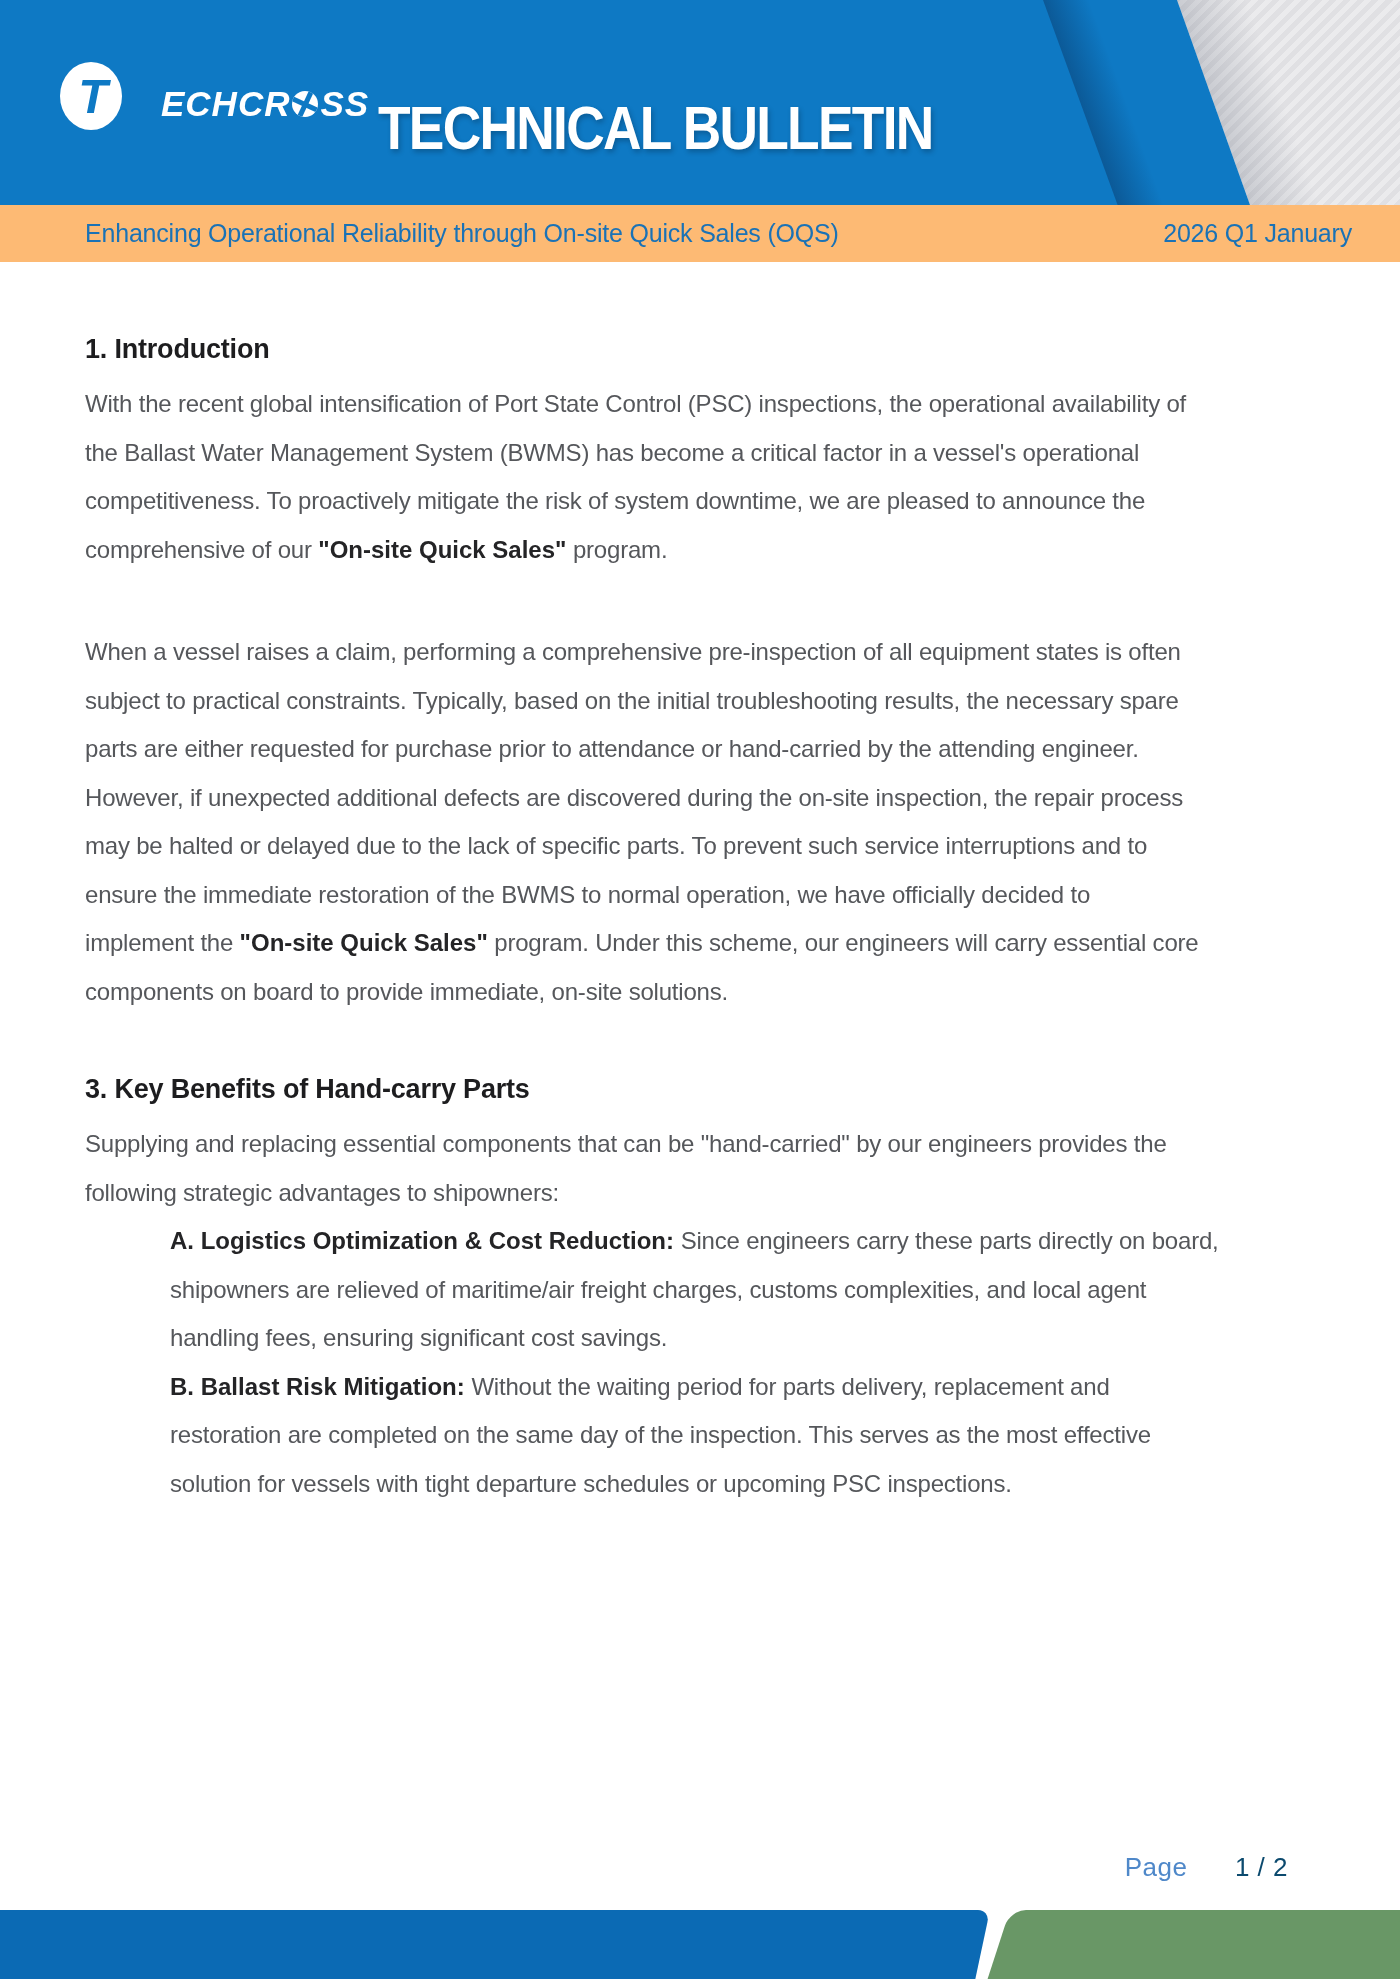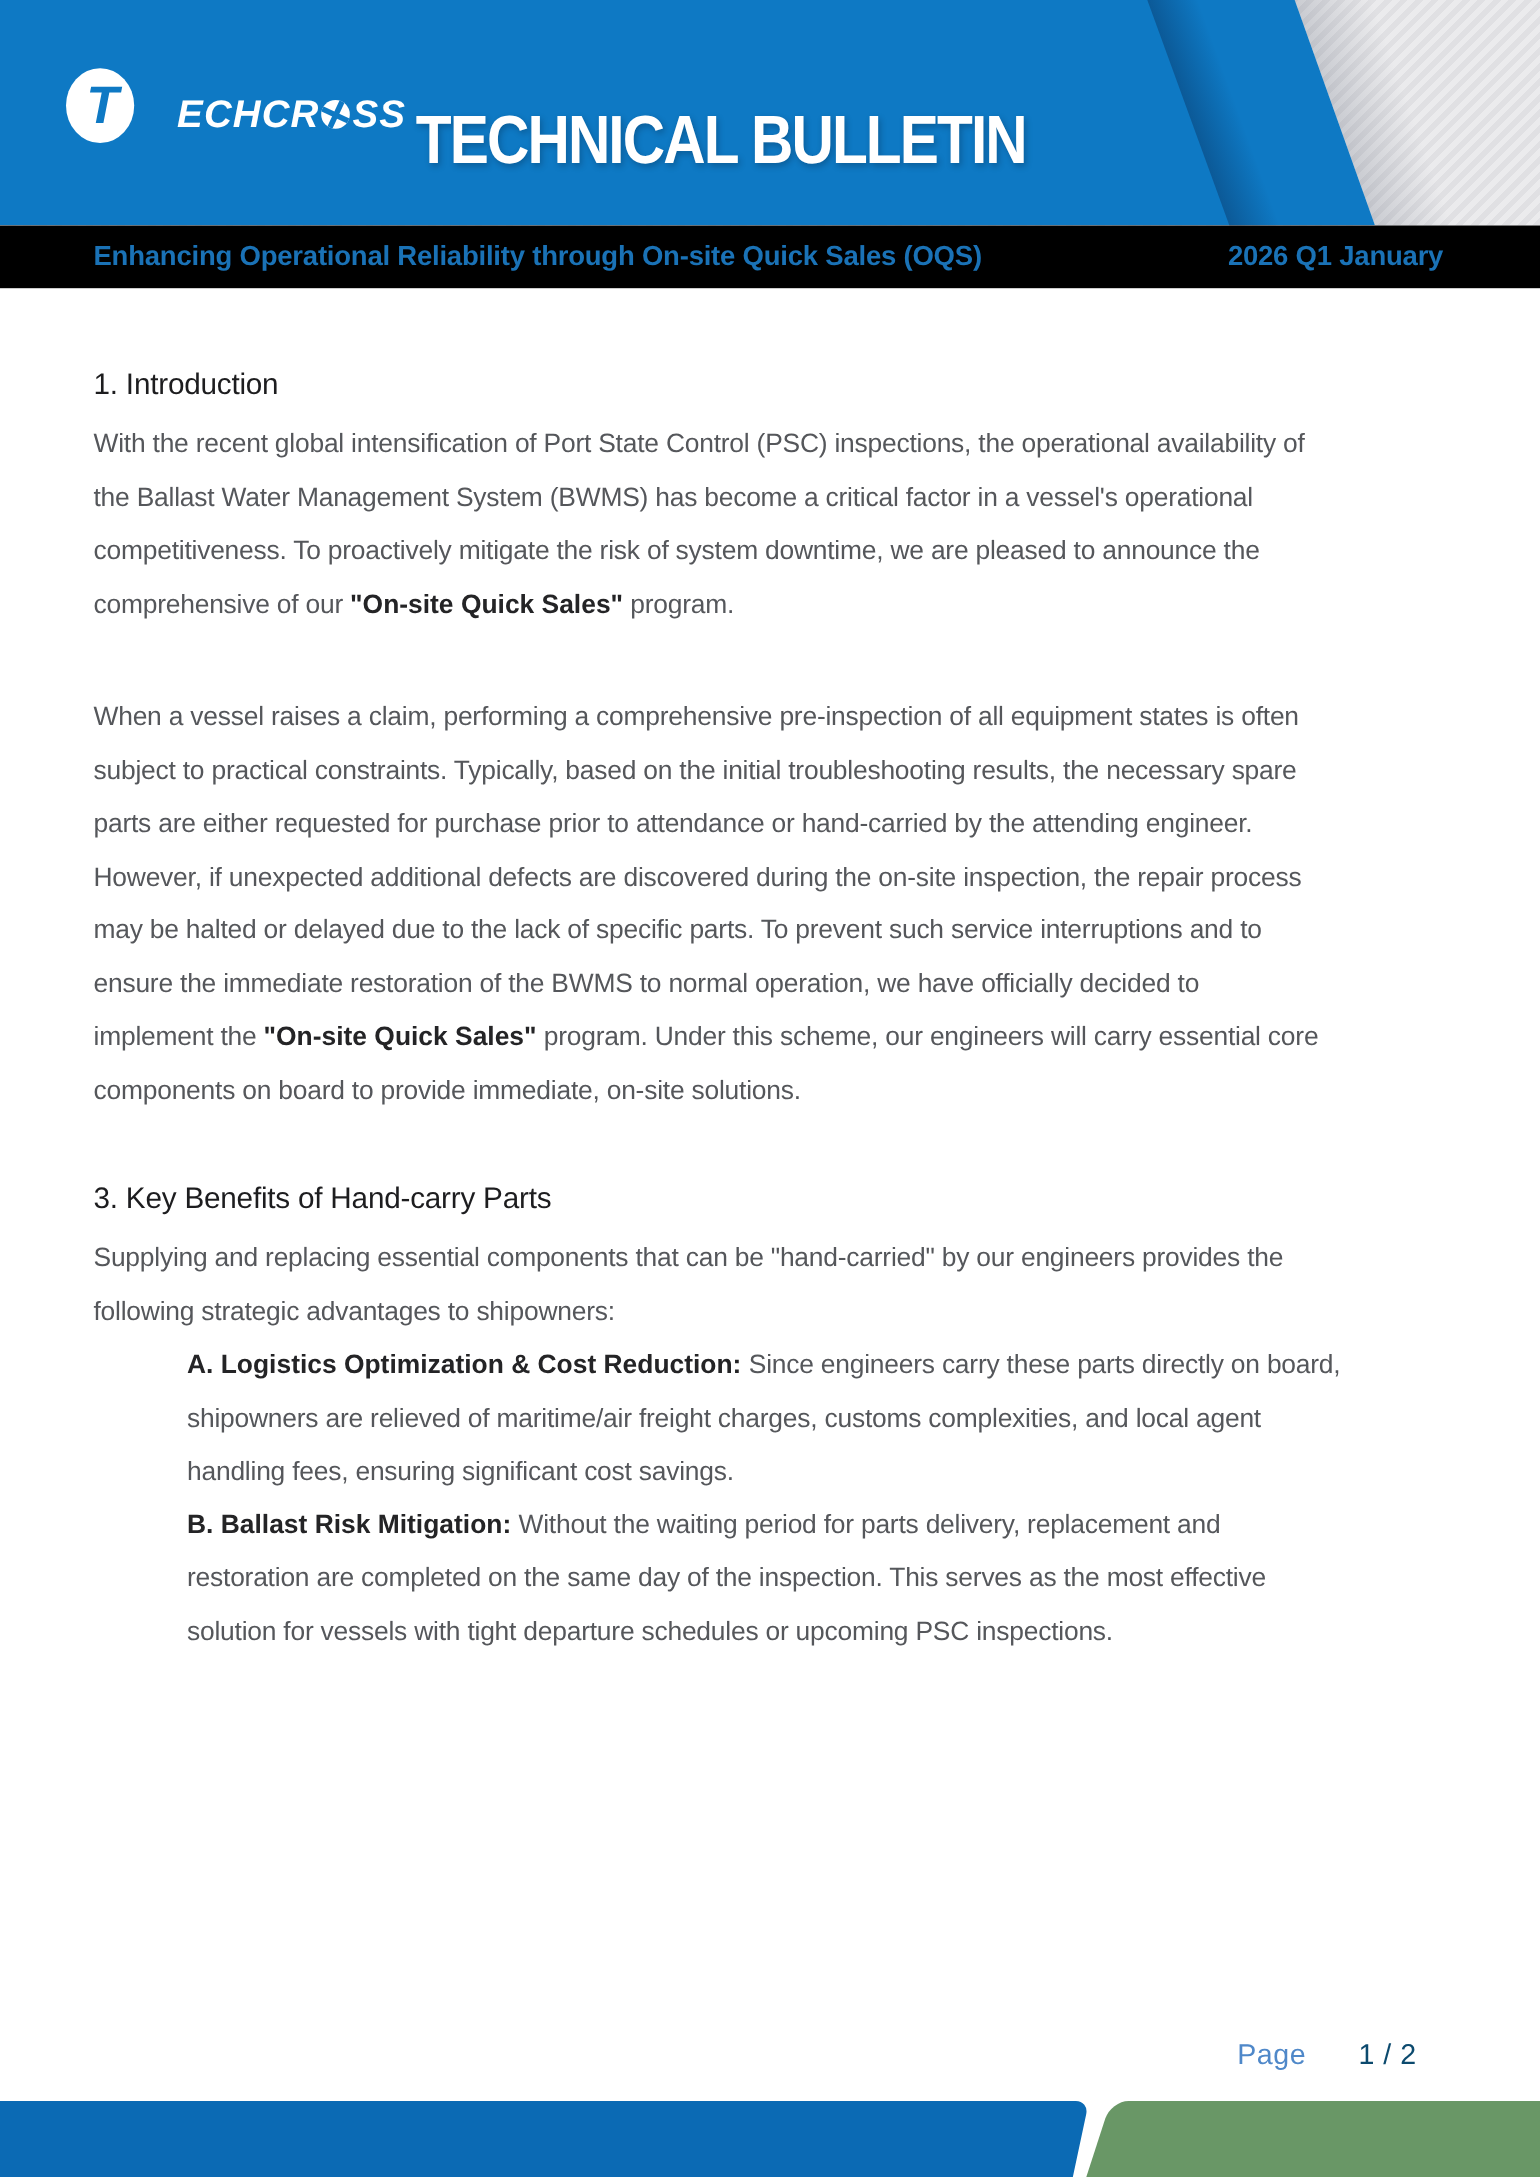--- a/index.html
+++ b/index.html
@@ -59,32 +59,32 @@
   .doc-title {
     position:absolute; left:378px; top:96px;
     font-size:62px; line-height:64px; font-weight:bold; color:#ffffff;
     letter-spacing:-2px; transform:scaleX(0.86); transform-origin:0 50%;
     white-space:nowrap; text-shadow:2px 3px 6px rgba(0,20,40,0.28);
   }
 
   
   .subheader {
     position:absolute; top:205px; left:0; width:1400px; height:57px;
-    background:#000000; box-sizing:border-box;
+    background:#fdba74; box-sizing:border-box;
     display:flex; align-items:center; justify-content:space-between;
-    padding:0 88px 0 85px;
-    font-weight:bold; font-size:25px; letter-spacing:-0.2px; color:#1a72b6;
+    padding:0 48px 0 85px;
+    font-weight:normal; font-size:25px; letter-spacing:-0.2px; color:#1a72b6;
     white-space:nowrap;
   }
 
   
   .content { position:absolute; top:262px; left:0; width:1400px; padding:68px 0 0 85px; box-sizing:border-box; }
   section { margin:0 0 54px 0; }
   h2 {
-    margin:0 0 12px 0; font-size:27px; line-height:38px; font-weight:400;
+    margin:0 0 12px 0; font-size:27px; line-height:38px; font-weight:700;
     color:#1d1d1f; letter-spacing:-0.2px;
   }
   .para { margin:0; }
   .para.indent { padding-left:85px; }
   .line {
     font-size:24px; line-height:48.5px; letter-spacing:-0.2px;
     color:#55575b; white-space:nowrap;
   }
   .line .b { font-weight:600; color:#242426; letter-spacing:0; }
 

